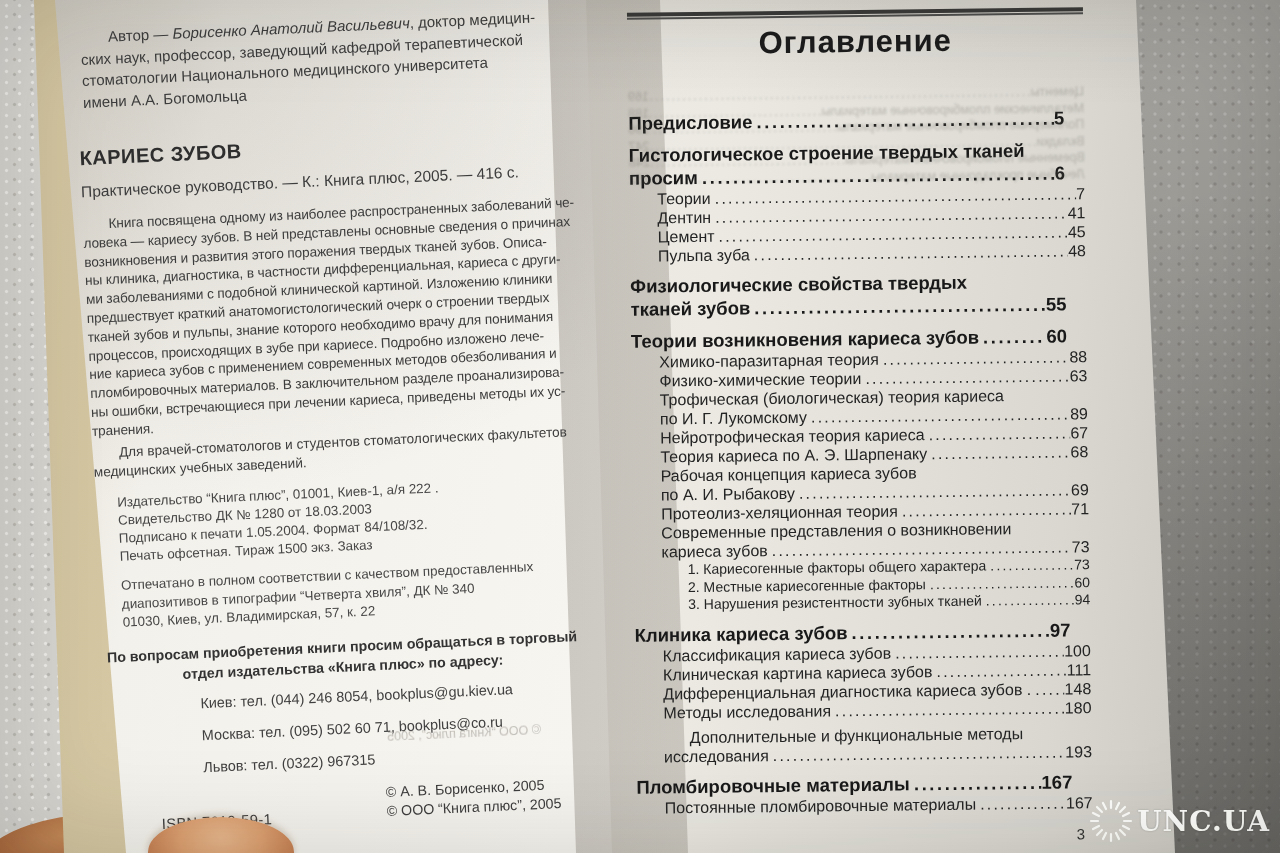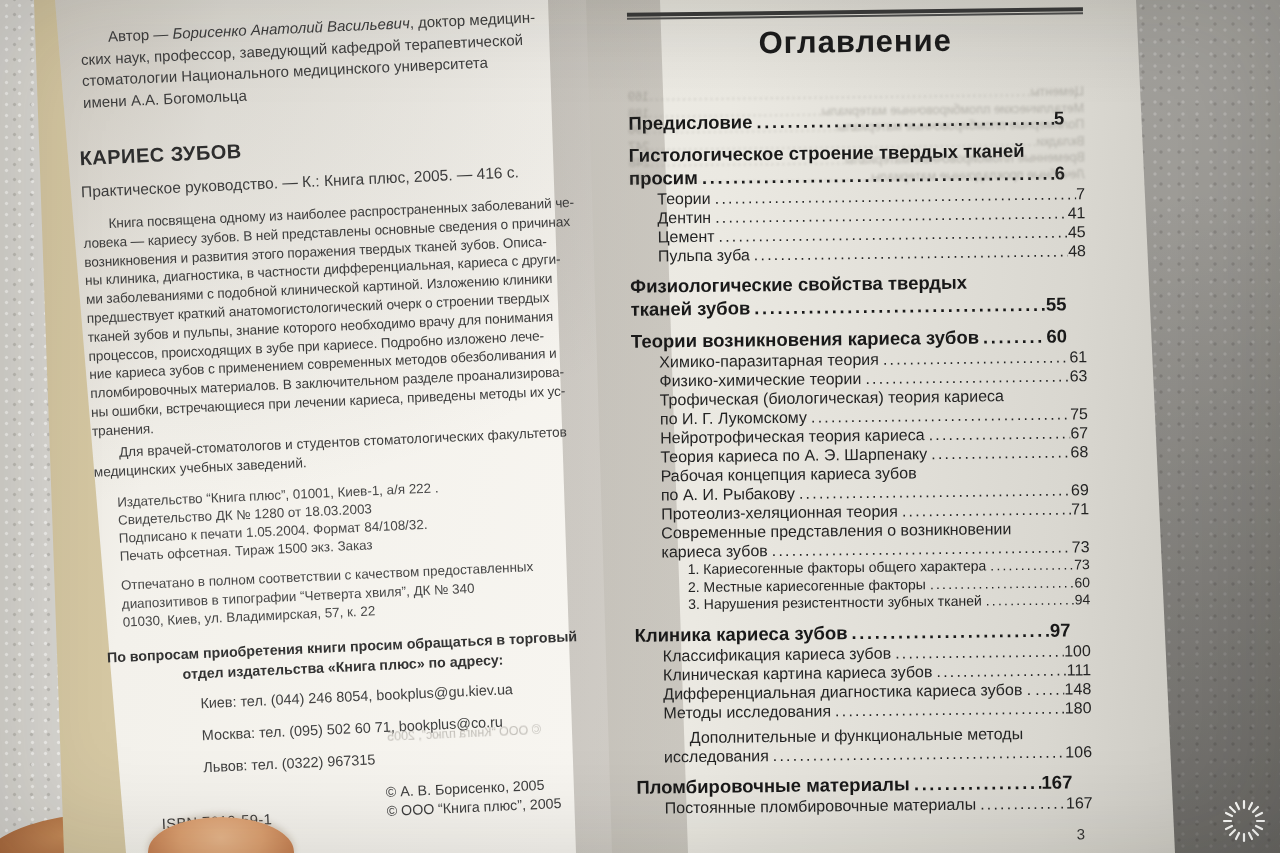--- a/index.html
+++ b/index.html
@@ -308,36 +308,36 @@
         <div class="toc-line last">
           <span class="toc-text">Теории возникновения кариеса зубов</span>
           <span class="toc-dots">........................................................................................................................</span>
           <span class="toc-page">60</span>
         </div>
       </div>
       <div class="toc-entry lv1">
         <div class="toc-line last">
           <span class="toc-text">Химико-паразитарная теория </span>
           <span class="toc-dots">........................................................................................................................</span>
-          <span class="toc-page">61</span>
+          <span class="toc-page">88</span>
         </div>
       </div>
       <div class="toc-entry lv1">
         <div class="toc-line last">
           <span class="toc-text">Физико-химические теории </span>
           <span class="toc-dots">........................................................................................................................</span>
           <span class="toc-page">63</span>
         </div>
       </div>
       <div class="toc-entry lv1">
         <div class="toc-line"><span class="toc-text">Трофическая (биологическая) теория кариеса</span></div>
         <div class="toc-line last">
           <span class="toc-text">по И. Г. Лукомскому </span>
           <span class="toc-dots">........................................................................................................................</span>
-          <span class="toc-page">75</span>
+          <span class="toc-page">89</span>
         </div>
       </div>
       <div class="toc-entry lv1">
         <div class="toc-line last">
           <span class="toc-text">Нейротрофическая теория кариеса </span>
           <span class="toc-dots">........................................................................................................................</span>
           <span class="toc-page">67</span>
         </div>
       </div>
       <div class="toc-entry lv1">
@@ -424,21 +424,21 @@
           <span class="toc-text">Методы исследования </span>
           <span class="toc-dots">........................................................................................................................</span>
           <span class="toc-page">180</span>
         </div>
       </div>
       <div class="toc-entry lv1 gap-top">
         <div class="toc-line"><span class="toc-text extra-ind">Дополнительные и функциональные методы</span></div>
         <div class="toc-line last">
           <span class="toc-text">исследования </span>
           <span class="toc-dots">........................................................................................................................</span>
-          <span class="toc-page">106</span>
+          <span class="toc-page">193</span>
         </div>
       </div>
       <div class="toc-entry lv0">
         <div class="toc-line last">
           <span class="toc-text">Пломбировочные материалы </span>
           <span class="toc-dots">........................................................................................................................</span>
           <span class="toc-page">167</span>
         </div>
       </div>
       <div class="toc-entry lv1">
@@ -467,14 +467,15 @@
       <line x1="18" y1="8" x2="21" y2="14"></line>
       <line x1="31" y1="38" x2="34" y2="44"></line>
       <line x1="8" y1="18" x2="14" y2="21"></line>
       <line x1="38" y1="31" x2="44" y2="34"></line>
       <line x1="8" y1="34" x2="14" y2="31"></line>
       <line x1="38" y1="21" x2="44" y2="18"></line>
       <line x1="18" y1="44" x2="21" y2="38"></line>
       <line x1="31" y1="14" x2="34" y2="8"></line>
     </g>
   </svg>
+  <span class="wm-text">UNC.UA</span>
 </div>
 <div class="vignette"></div>
 
 </body></html>

